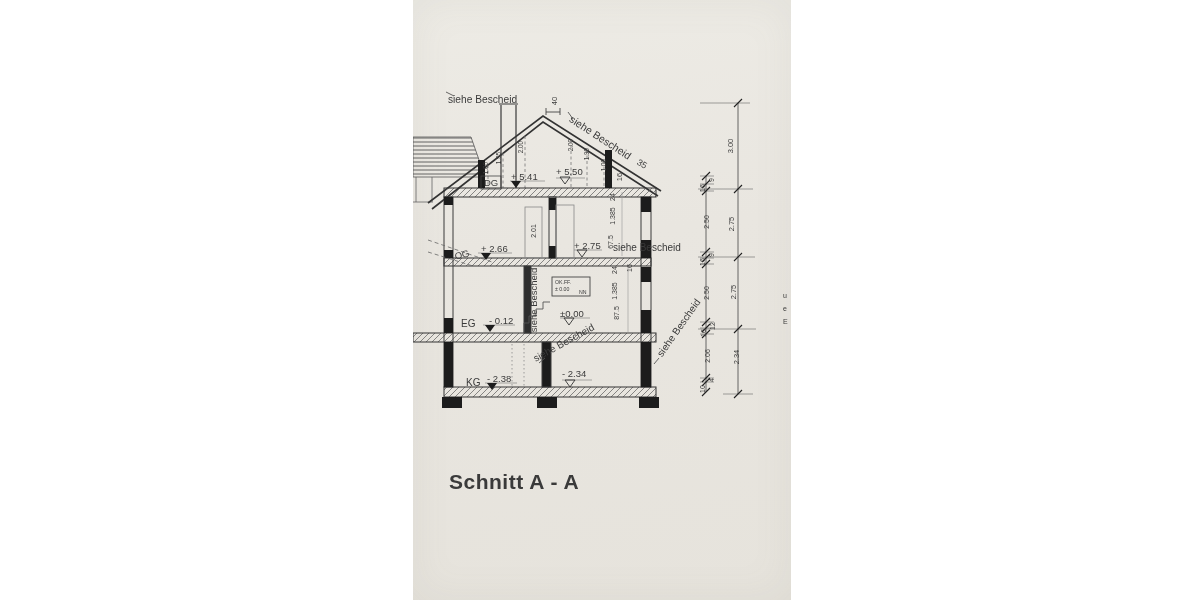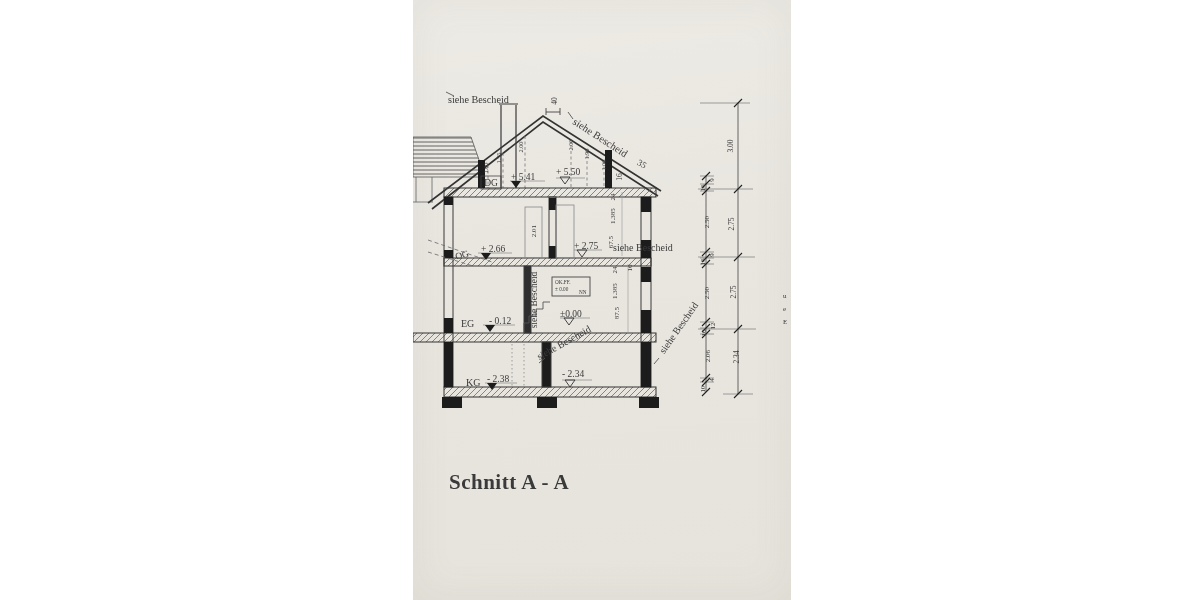--- a/index.html
+++ b/index.html
@@ -1,17 +1,17 @@
 <!DOCTYPE html>
 <html><head>
 <meta charset="utf-8">
 <style>
   html,body{margin:0;padding:0;background:#ffffff;}
   .stage{position:relative;width:1200px;height:600px;background:#ffffff;overflow:hidden;
-         font-family:Liberation Serif, serif;}
+         font-family:Liberation Sans, sans-serif;}
   .photo{position:absolute;left:413px;top:0;width:378px;height:600px;
          background:linear-gradient(173deg,#edebe5 0%,#e9e6e0 40%,#e6e3dc 100%);
          box-shadow:inset 0 0 40px rgba(120,115,100,0.08);}
   .photo svg{position:absolute;left:0;top:0;width:100%;height:100%;}
   svg text{fill:#3a3a3a;}
 </style>
 </head>
 <body>
 
 <div class="stage">

